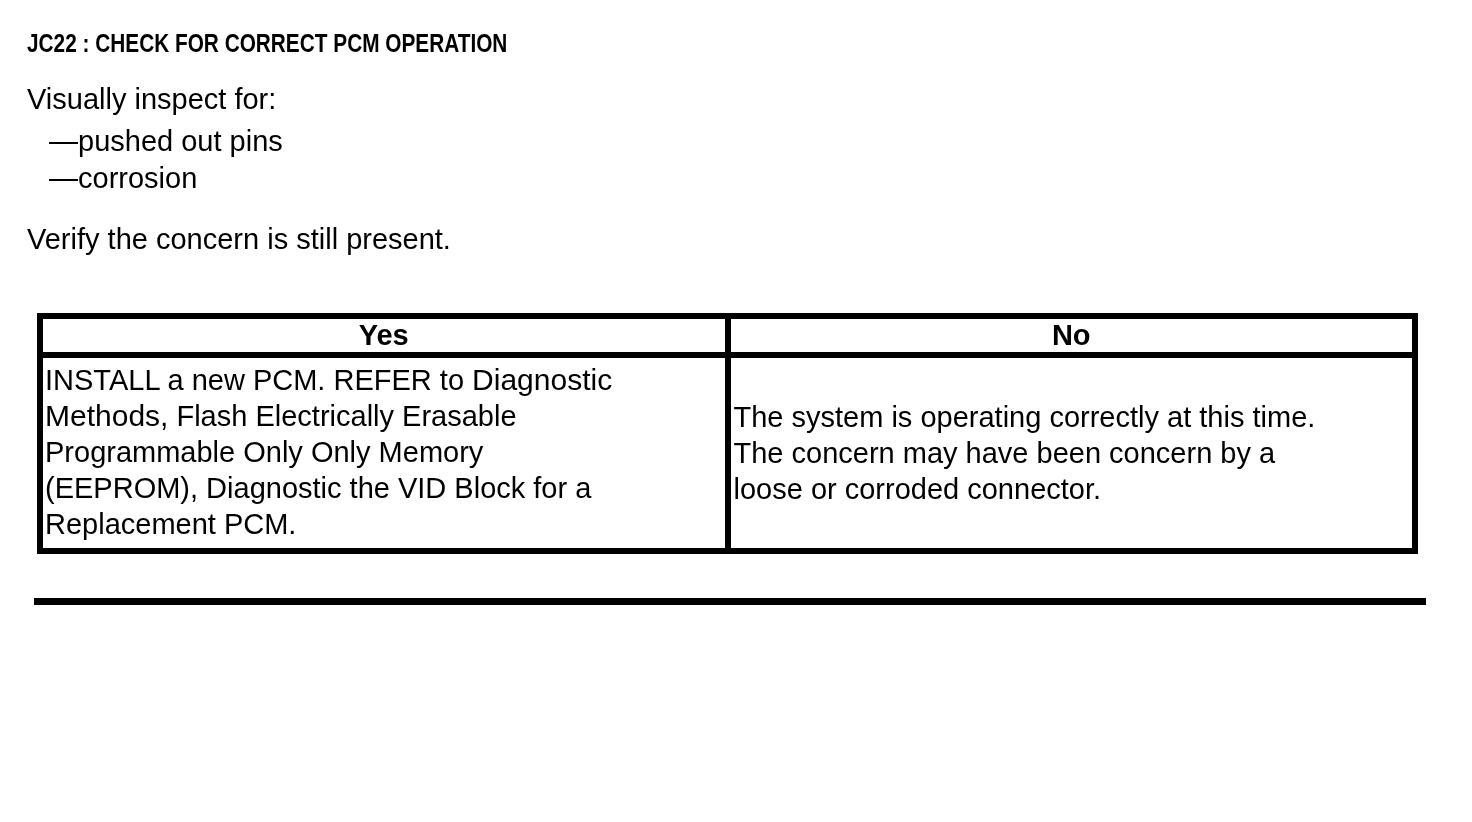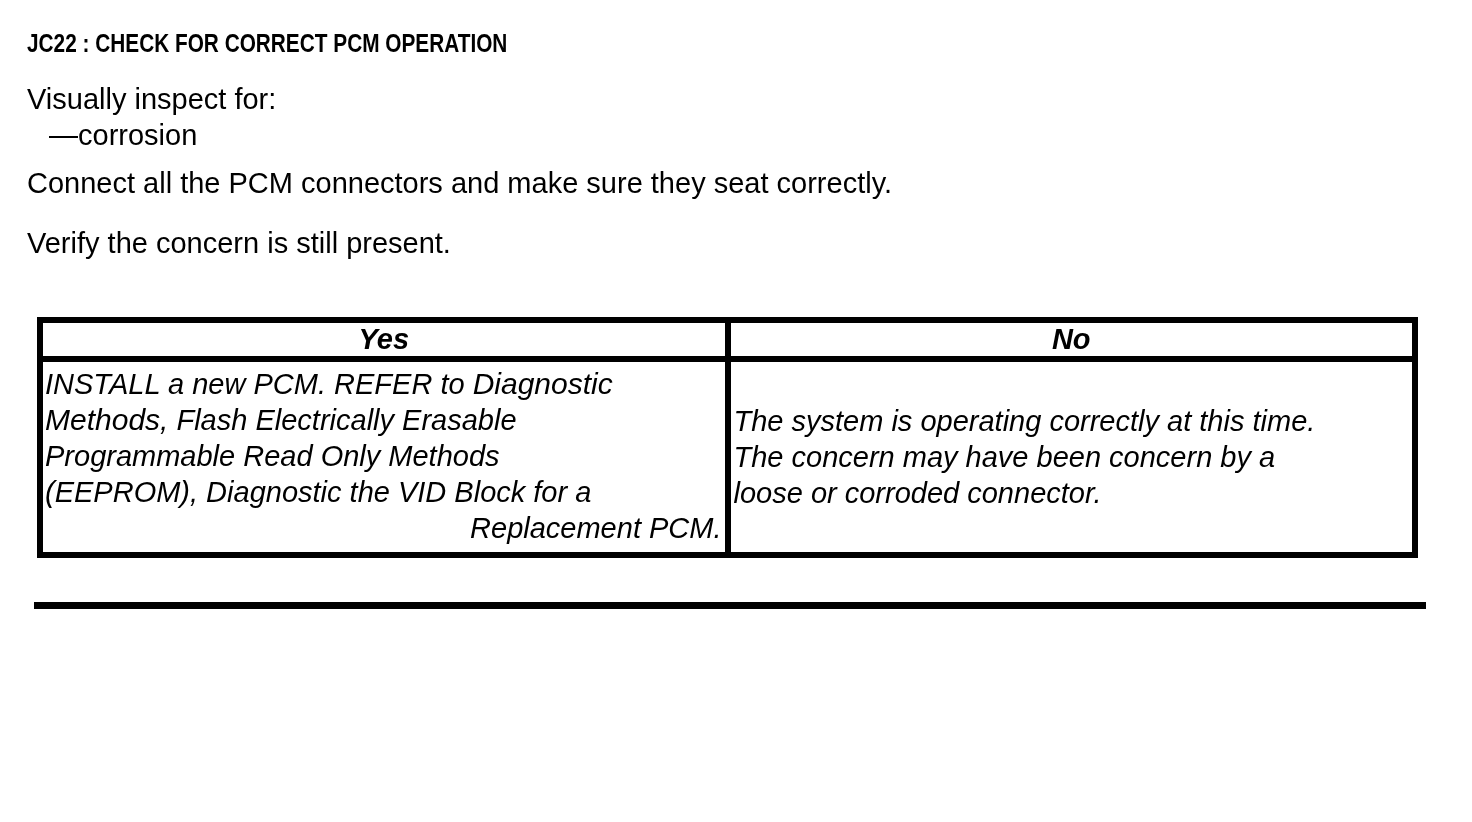--- a/index.html
+++ b/index.html
@@ -47,21 +47,20 @@
     margin-top: 56px;
     margin-left: 10px;
     width: 1381px;
     border-collapse: collapse;
     table-layout: fixed;
   }
   table.decision th,
   table.decision td {
     border: 6px solid #000000;
     font-size: 29px;
-    font-style: italic;
   }
   table.decision th {
     font-weight: bold;
     line-height: 33px;
     padding: 0;
     text-align: center;
     border-bottom-width: 5px;
   }
   td.yes-cell {
     vertical-align: top;
@@ -70,21 +69,21 @@
   }
   td.no-cell {
     vertical-align: middle;
     padding: 0 0 0 3px;
   }
   .cell-line {
     line-height: 36px;
     white-space: nowrap;
   }
   .cell-line.centered {
-    text-align: right;
+    text-align: left;
     padding-right: 2px;
   }
   .small-ref {
     font-size: 30px;
   }
   .bottom-rule {
     margin-top: 44px;
     margin-left: 7px;
     width: 1392px;
     height: 7px;
@@ -94,24 +93,24 @@
 </head>
 <body>
 
 <div class="page">
 
   <h1 class="doc-title">JC22 : CHECK FOR CORRECT PCM OPERATION</h1>
 
 
   <p class="para mt12">Visually inspect for:</p>
 
+  <p class="para list-item mt6">—pushed out pins</p>
 
   <p class="para list-item">—corrosion</p>
 
-  <p class="para mt11">Connect all the PCM connectors and make sure they seat correctly.</p>
 
 
   <p class="para mt12">Verify the concern is still present.</p>
 
 
   <table class="decision">
     <colgroup>
       <col style="width:50%">
       <col style="width:50%">
     </colgroup>
@@ -119,21 +118,21 @@
       <tr>
         <th>Yes</th>
         <th>No</th>
       </tr>
     </thead>
     <tbody>
       <tr>
         <td class="yes-cell">
           <div class="cell-line"><span>INSTALL a new PCM. REFER to </span><span class="small-ref">Diagnostic</span></div>
           <div class="cell-line"><span class="small-ref">Methods,</span><span> Flash Electrically Erasable</span></div>
-          <div class="cell-line">Programmable Read Only Methods</div>
+          <div class="cell-line">Programmable Only Only Memory</div>
           <div class="cell-line">(EEPROM), Diagnostic the VID Block for a</div>
           <div class="cell-line centered">Replacement PCM.</div>
         </td>
         <td class="no-cell">
           <div class="cell-line">The system is operating correctly at this time.</div>
           <div class="cell-line">The concern may have been concern by a</div>
           <div class="cell-line">loose or corroded connector.</div>
         </td>
       </tr>
     </tbody>

